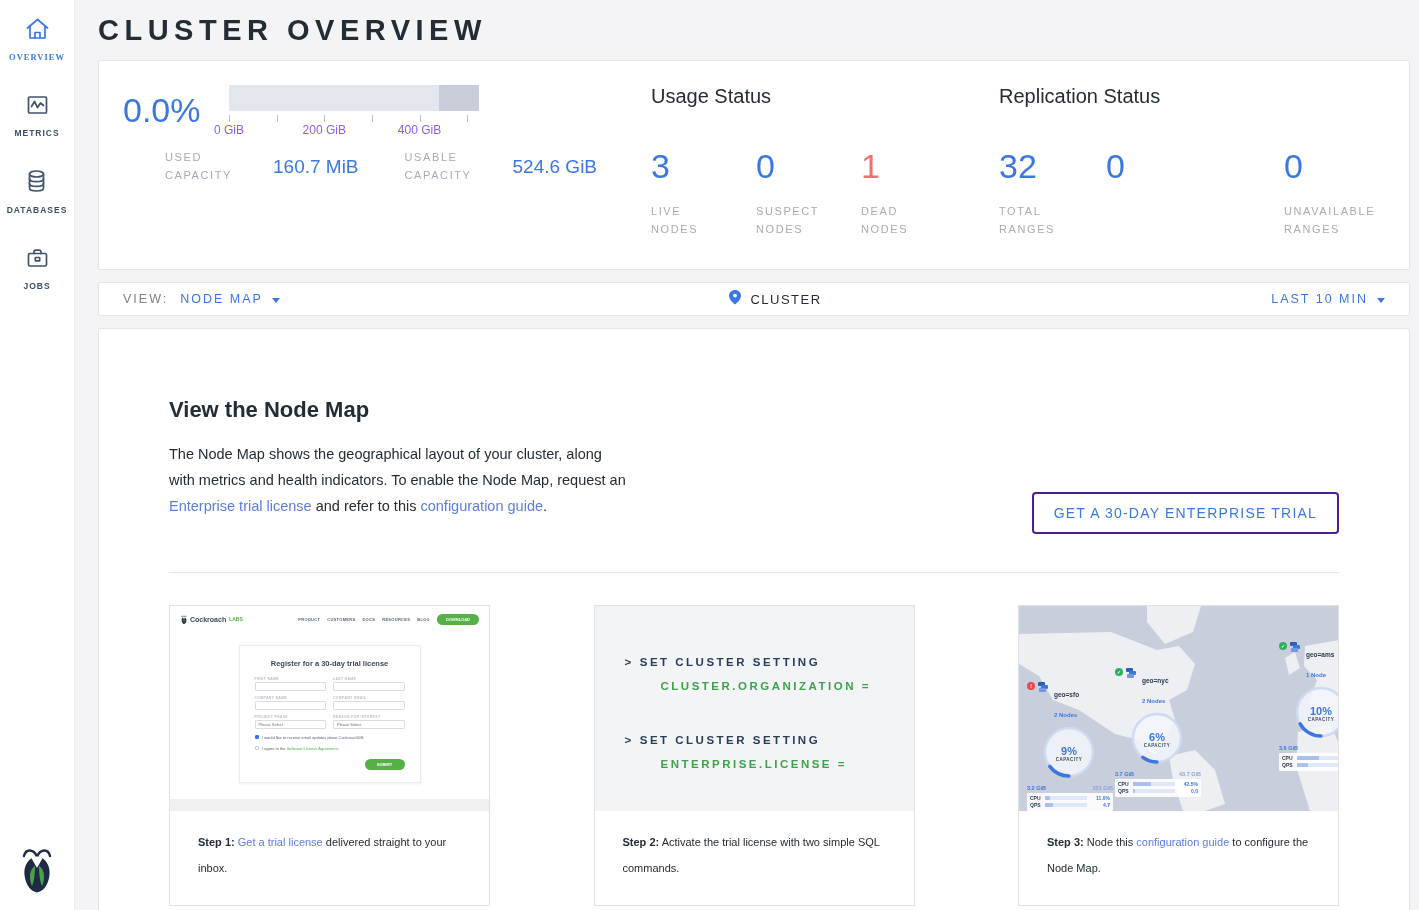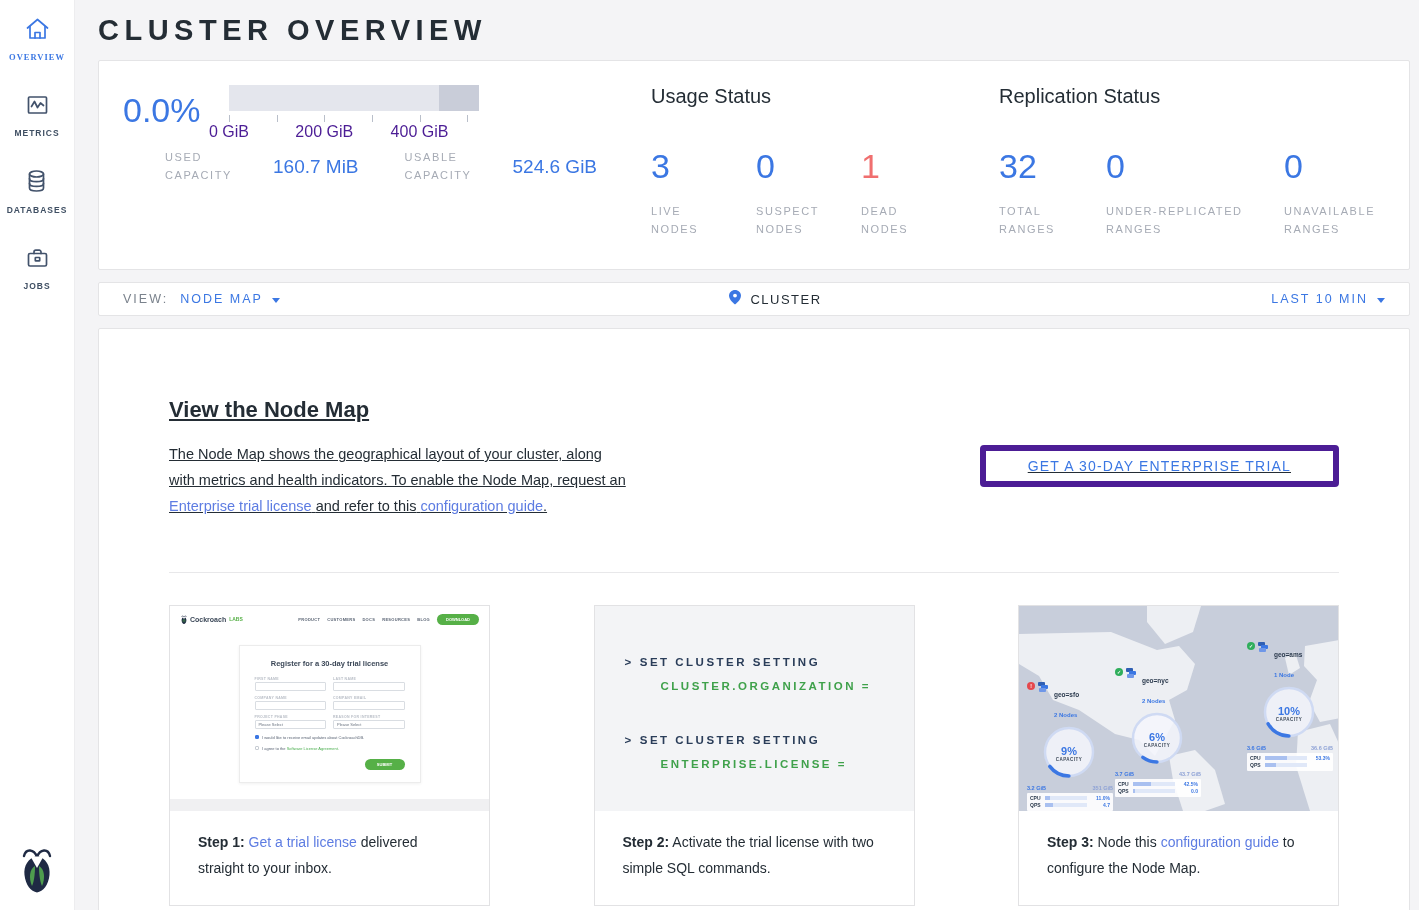--- a/index.html
+++ b/index.html
@@ -38,21 +38,21 @@
   .summary { height:210px; display:flex; padding:24px 0 0 24px; }
   .sec-title { font-size:20px; font-weight:500; color:#242d35; margin:0 0 33px 0; }
   .sec-cap { width:528px; }
   .cap-row { display:flex; }
   .cap-percent { width:106px; font-size:34px; color:#3b77e3; line-height:1; padding-top:8px; }
   .cap-barwrap { width:250px; }
   .cap-bar { height:26px; background:#e4e6ed; position:relative; }
   .cap-bar-dark { position:absolute; right:0; top:0; bottom:0; width:16%; background:#c9cdd9; }
   .cap-ticks { position:relative; height:12px; }
   .cap-tick { position:absolute; top:4px; width:1px; height:7px; background:#b9bfca; }
-  .cap-ticklabels { position:relative; height:16px; font-size:16px; color:#4c1d95; }
+  .cap-ticklabels { position:relative; height:16px; font-size:12px; color:#8b5cf6; }
   .cap-ticklabel { position:absolute; transform:translateX(-50%); white-space:nowrap; }
   .cap-labels { display:flex; align-items:center; margin-top:10px;margin-left:42px; }
   .mini-label {
     font-size:11px; letter-spacing:1.6px; color:#a6abb5; line-height:1.6; font-weight:500;
   }
   .w92 { width:96px; }
   .mini-value { font-size:19px; color:#3b77e3; margin-left:12px; }
   .ml52 { margin-left:46px; }
   .stat-row { display:flex; }
   .stat-col .stat-value { font-size:34px; color:#3b77e3; line-height:1; padding-top:8px; }
@@ -78,34 +78,34 @@
   .vb-scope { color:#242d35; font-size:13px; letter-spacing:1.5px; font-weight:500; }
   .caret {
     display:inline-block; width:0; height:0; margin-left:9px;
     border-left:4.5px solid transparent; border-right:4.5px solid transparent;
     border-top:5.5px solid #3b77e3; transform:translateY(1px);
   }
   .vb-right { cursor:pointer; color:#3b77e3; font-weight:500; }
 
   
   .main-panel { margin-top:12px; min-height:588px; padding:68px 70px 30px 70px; }
-  .panel-head { display:flex; justify-content:space-between; align-items:center;text-decoration:underline; }
+  .panel-head { display:flex; justify-content:space-between; align-items:flex-end; }
   .panel-title { margin:0; font-size:22px; font-weight:600; color:#242d35; }
   .panel-desc { margin-top:18px; width:462px; font-size:14.5px; line-height:26px; color:#242d35; }
   .text-link { color:#5d7ce2; text-decoration:none; cursor:pointer; }
   .trial-btn {
-    height:42px; padding:0 42px; background:#fff; border:6px solid #4c1d95;
+    height:42px; padding:0 20px; background:#fff; border:2px solid #4c1d95;
     border-radius:4px; color:#3b77e3; font-size:14px; letter-spacing:1.2px;
     font-family:"Liberation Sans", sans-serif; cursor:pointer; margin-top:2px;
   }
   .divider { border:none; border-top:1px solid #e8e8ea; margin:38px 0 0 0; }
   .cards { display:flex; justify-content:space-between; margin-top:32px; }
   .step-card { width:321px; border:1px solid #e2e2e4; background:#fff; }
   .thumb { height:205px; position:relative; overflow:hidden; }
-  .caption { padding:18px 28px 24px 28px; font-size:14px; line-height:26px; color:#242d35; }
+  .caption { padding:18px 28px 24px 28px; font-size:11px; line-height:26px; color:#242d35; }
   .caption b { font-weight:700; }
 
   
   .site { background:#fff; }
   .site-header { display:flex; align-items:center; padding:8px 10px 4px 10px; }
   .site-logo { display:flex; align-items:center; gap:2px; }
   .site-logo-name { font-size:7px; font-weight:700; color:#3c4858; }
   .site-logo-suffix { font-size:5px; font-weight:700; color:#56b047; margin-left:1px; }
   .site-nav { margin-left:auto; display:flex; gap:7px; font-size:4px; font-weight:700;
               letter-spacing:0.3px; color:#5a6474; align-items:center; }
@@ -277,21 +277,20 @@
 
     <div class="sec-rep">
       <h2 class="sec-title">Replication Status</h2>
       <div class="stat-row">
         <div class="stat-col cw107">
           <div class="stat-value">32</div>
           <div class="stat-label lw80">TOTAL RANGES</div>
         </div>
         <div class="stat-col cw178">
           <div class="stat-value">0</div>
-          <div class="stat-label lw150">UNDER-REPLICATED RANGES</div>
         </div>
         <div class="stat-col">
           <div class="stat-value">0</div>
           <div class="stat-label lw120">UNAVAILABLE RANGES</div>
         </div>
       </div>
     </div>
   </section>
 
   <section class="card view-bar">
@@ -519,21 +518,21 @@
               <div class="meter-row">
                 <span class="m-label">QPS</span>
                 <span class="m-bar">
                     <span class="m-fill" style="width:5%"></span>
                   </span>
                 <span class="m-val">0.0</span>
               </div>
             </div>
           </div>
 
-          <div class="mapw" style="left:228px; top:36px;">
+          <div class="mapw" style="left:260px; top:36px;">
             <div class="mapw-head">
               <span class="badge ok">✓</span>
               <svg width="11" height="10">
                   <rect x="0" y="0" width="7" height="4" rx="1" fill="#2f5fb3"></rect>
                   <rect x="3" y="3" width="7" height="4" rx="1" fill="#3b77e3"></rect>
                   <rect x="1" y="6" width="7" height="4" rx="1" fill="#6f97e8"></rect>
                 </svg>
               <span class="loc-line">
                 <span class="loc">geo=ams</span><br>
                 <span class="nodes">1 Node</span>

